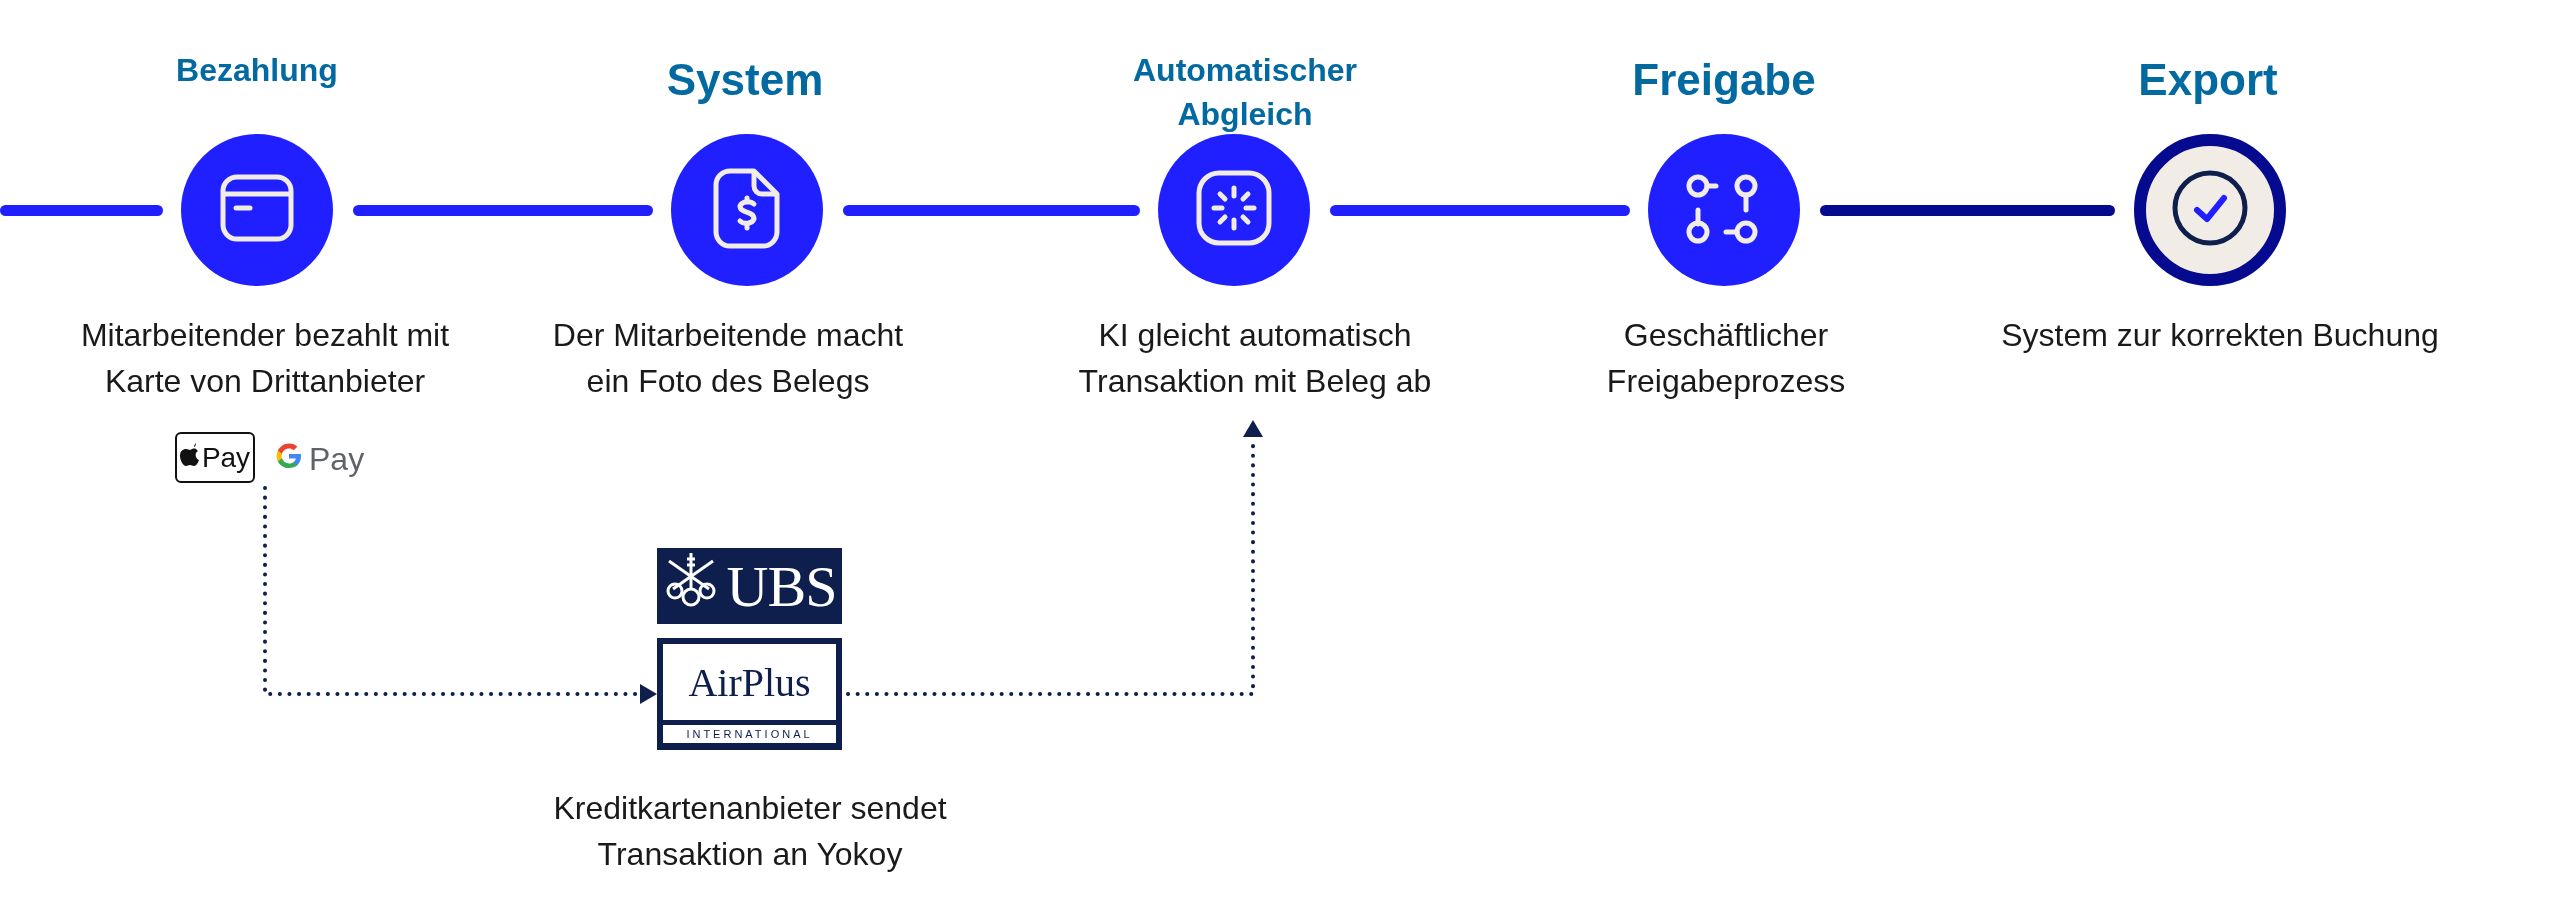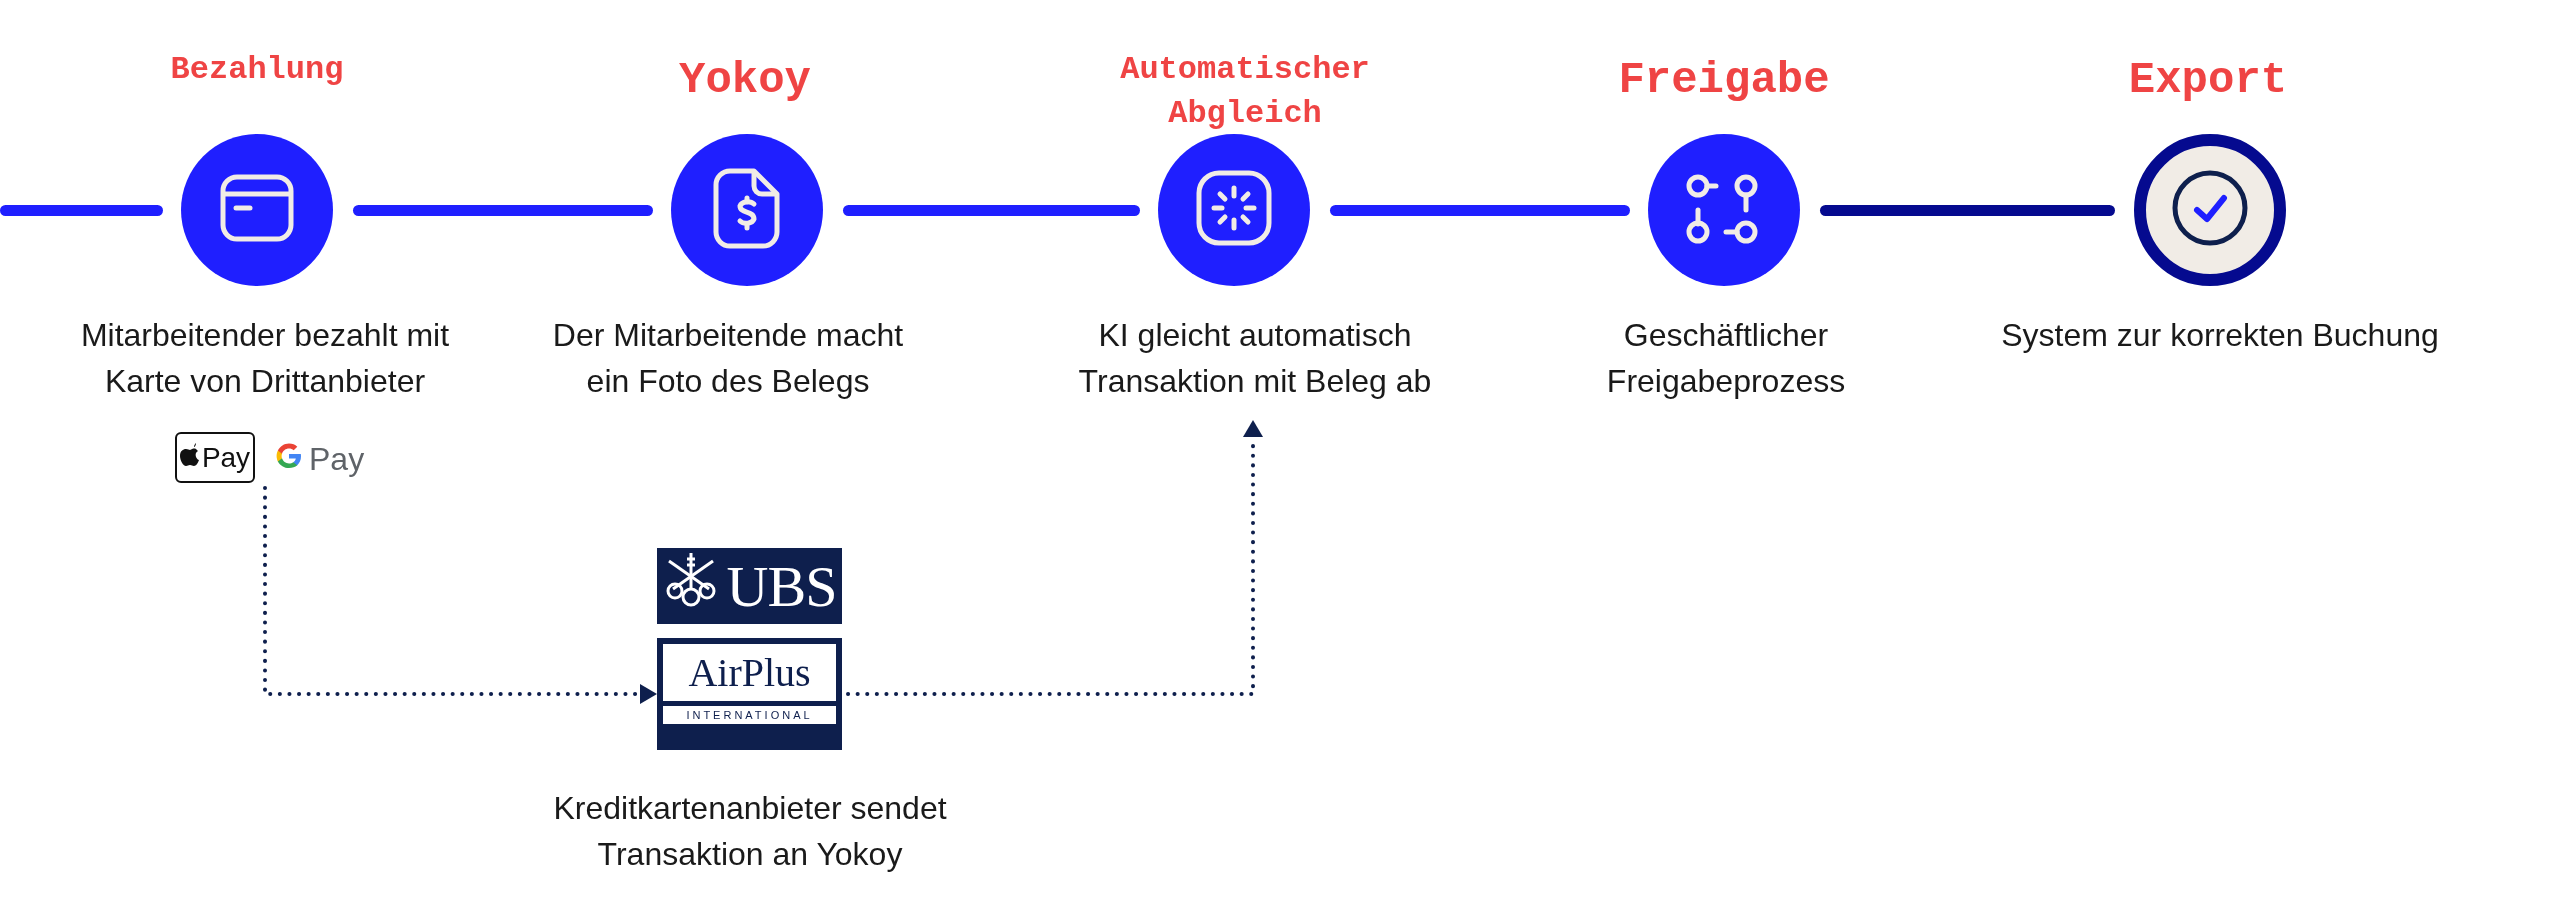--- a/index.html
+++ b/index.html
@@ -1,39 +1,39 @@
 <!DOCTYPE html>
 <html><head>
 <meta charset="utf-8">
 <style>
   html, body { margin:0; padding:0; background:#ffffff; }
   body { width:2560px; height:900px; position:relative; overflow:hidden;
          font-family:"DejaVu Sans", sans-serif; }
   .abs { position:absolute; }
-  .title { position:absolute; color:#ef4444; font-weight:bold; text-align:center;
-           font-family:Liberation Mono, monospace; white-space:nowrap; transform:translateX(-50%); }
+  .title { position:absolute; color:#0369a1; font-weight:bold; text-align:center;
+           font-family:Liberation Sans, sans-serif; white-space:nowrap; transform:translateX(-50%); }
   .title.sm { font-size:32px; line-height:44px; }
   .title.lg { font-size:44px; line-height:56px; }
   .desc { position:absolute; width:520px; transform:translateX(-50%); text-align:center;
           color:#1a1a1a; font-size:32px; line-height:46px; font-family:Liberation Sans, sans-serif; }
   .node { position:absolute; width:152px; height:152px; border-radius:50%;
           background:#1f1fff; box-sizing:border-box; display:flex; align-items:center; justify-content:center; }
   .node.done { background:#f1ece6; border:12px solid #050a8f; }
   .seg { position:absolute; height:11px; border-radius:6px; background:#1f1fff; top:205px; }
   .seg.dark { background:#050a8f; }
   .badge-apple { position:absolute; left:175px; top:432px; width:80px; height:51px; box-sizing:border-box;
                  border:2px solid #111; border-radius:6px; background:#fff; display:flex; align-items:center; justify-content:center;
                  font-family:"Liberation Sans", sans-serif; font-size:28px; color:#111; }
   .badge-google { position:absolute; left:275px; top:436px; height:46px; display:flex; align-items:center;
                   font-family:"Liberation Sans", sans-serif; font-size:32px; color:#5f6368; }
   .ubs { position:absolute; left:657px; top:548px; width:185px; height:76px; background:#0e1f4d;
          display:flex; align-items:center; justify-content:center; color:#fff;
          font-family:"Liberation Serif", serif; font-size:58px; letter-spacing:-1px; }
   .airplus { position:absolute; left:657px; top:638px; width:185px; height:112px; background:#0e1f4d; box-sizing:border-box; padding:6px; }
-  .airplus .inner { background:#fff; height:57px; display:flex; align-items:center; justify-content:center;
+  .airplus .inner { background:#fff; height:76px; display:flex; align-items:center; justify-content:center;
                     color:#0e1f4d; font-family:"Liberation Serif", serif; font-size:40px; }
   .airplus .sub { margin-top:5px; background:#fff; height:18px; display:flex; align-items:center; justify-content:center;
                   color:#0e1f4d; font-family:"Liberation Sans", sans-serif; font-size:11px; letter-spacing:3px; }
 </style>
 </head>
 <body>
 
 <div class="seg" style="left:0; width:163px;"></div>
 <div class="seg" style="left:353px; width:300px;"></div>
 <div class="seg" style="left:843px; width:297px;"></div>
@@ -48,21 +48,21 @@
         <line x1="5" y1="22" x2="73" y2="22" stroke="#f1ece6" stroke-width="5"></line>
         <line x1="18" y1="36" x2="32" y2="36" stroke="#f1ece6" stroke-width="5" stroke-linecap="round"></line>
       </svg>
   </span>
 </div>
 <div class="desc" style="left:265px; top:312px;">
   <div>Mitarbeitender bezahlt mit</div>
   <div>Karte von Drittanbieter</div>
 </div>
 
-<div class="title lg" style="left:745px; top:52px;">Yokoy</div>
+<div class="title lg" style="left:745px; top:52px;">System</div>
 <div class="node" style="left:671px; top:134px;">
   <span>
     <svg width="70" height="84" viewBox="0 0 70 84">
         <path d="M18 5 H42 L65 28 V66 A14 14 0 0 1 51 80 H18 A14 14 0 0 1 4 66 V19 A14 14 0 0 1 18 5 Z" fill="none" stroke="#f1ece6" stroke-width="5" stroke-linejoin="round"></path>
         <path d="M42 5 V20 A8 8 0 0 0 50 28 H65" fill="none" stroke="#f1ece6" stroke-width="5"></path>
         <path d="M42 38 A8 6 0 0 0 28 40 C28 48 42 44 42 53 A8 6 0 0 1 28 55" fill="none" stroke="#f1ece6" stroke-width="5" stroke-linecap="round"></path>
         <line x1="35" y1="32" x2="35" y2="36" stroke="#f1ece6" stroke-width="5" stroke-linecap="round"></line>
         <line x1="35" y1="58" x2="35" y2="62" stroke="#f1ece6" stroke-width="5" stroke-linecap="round"></line>
       </svg>
   </span>

